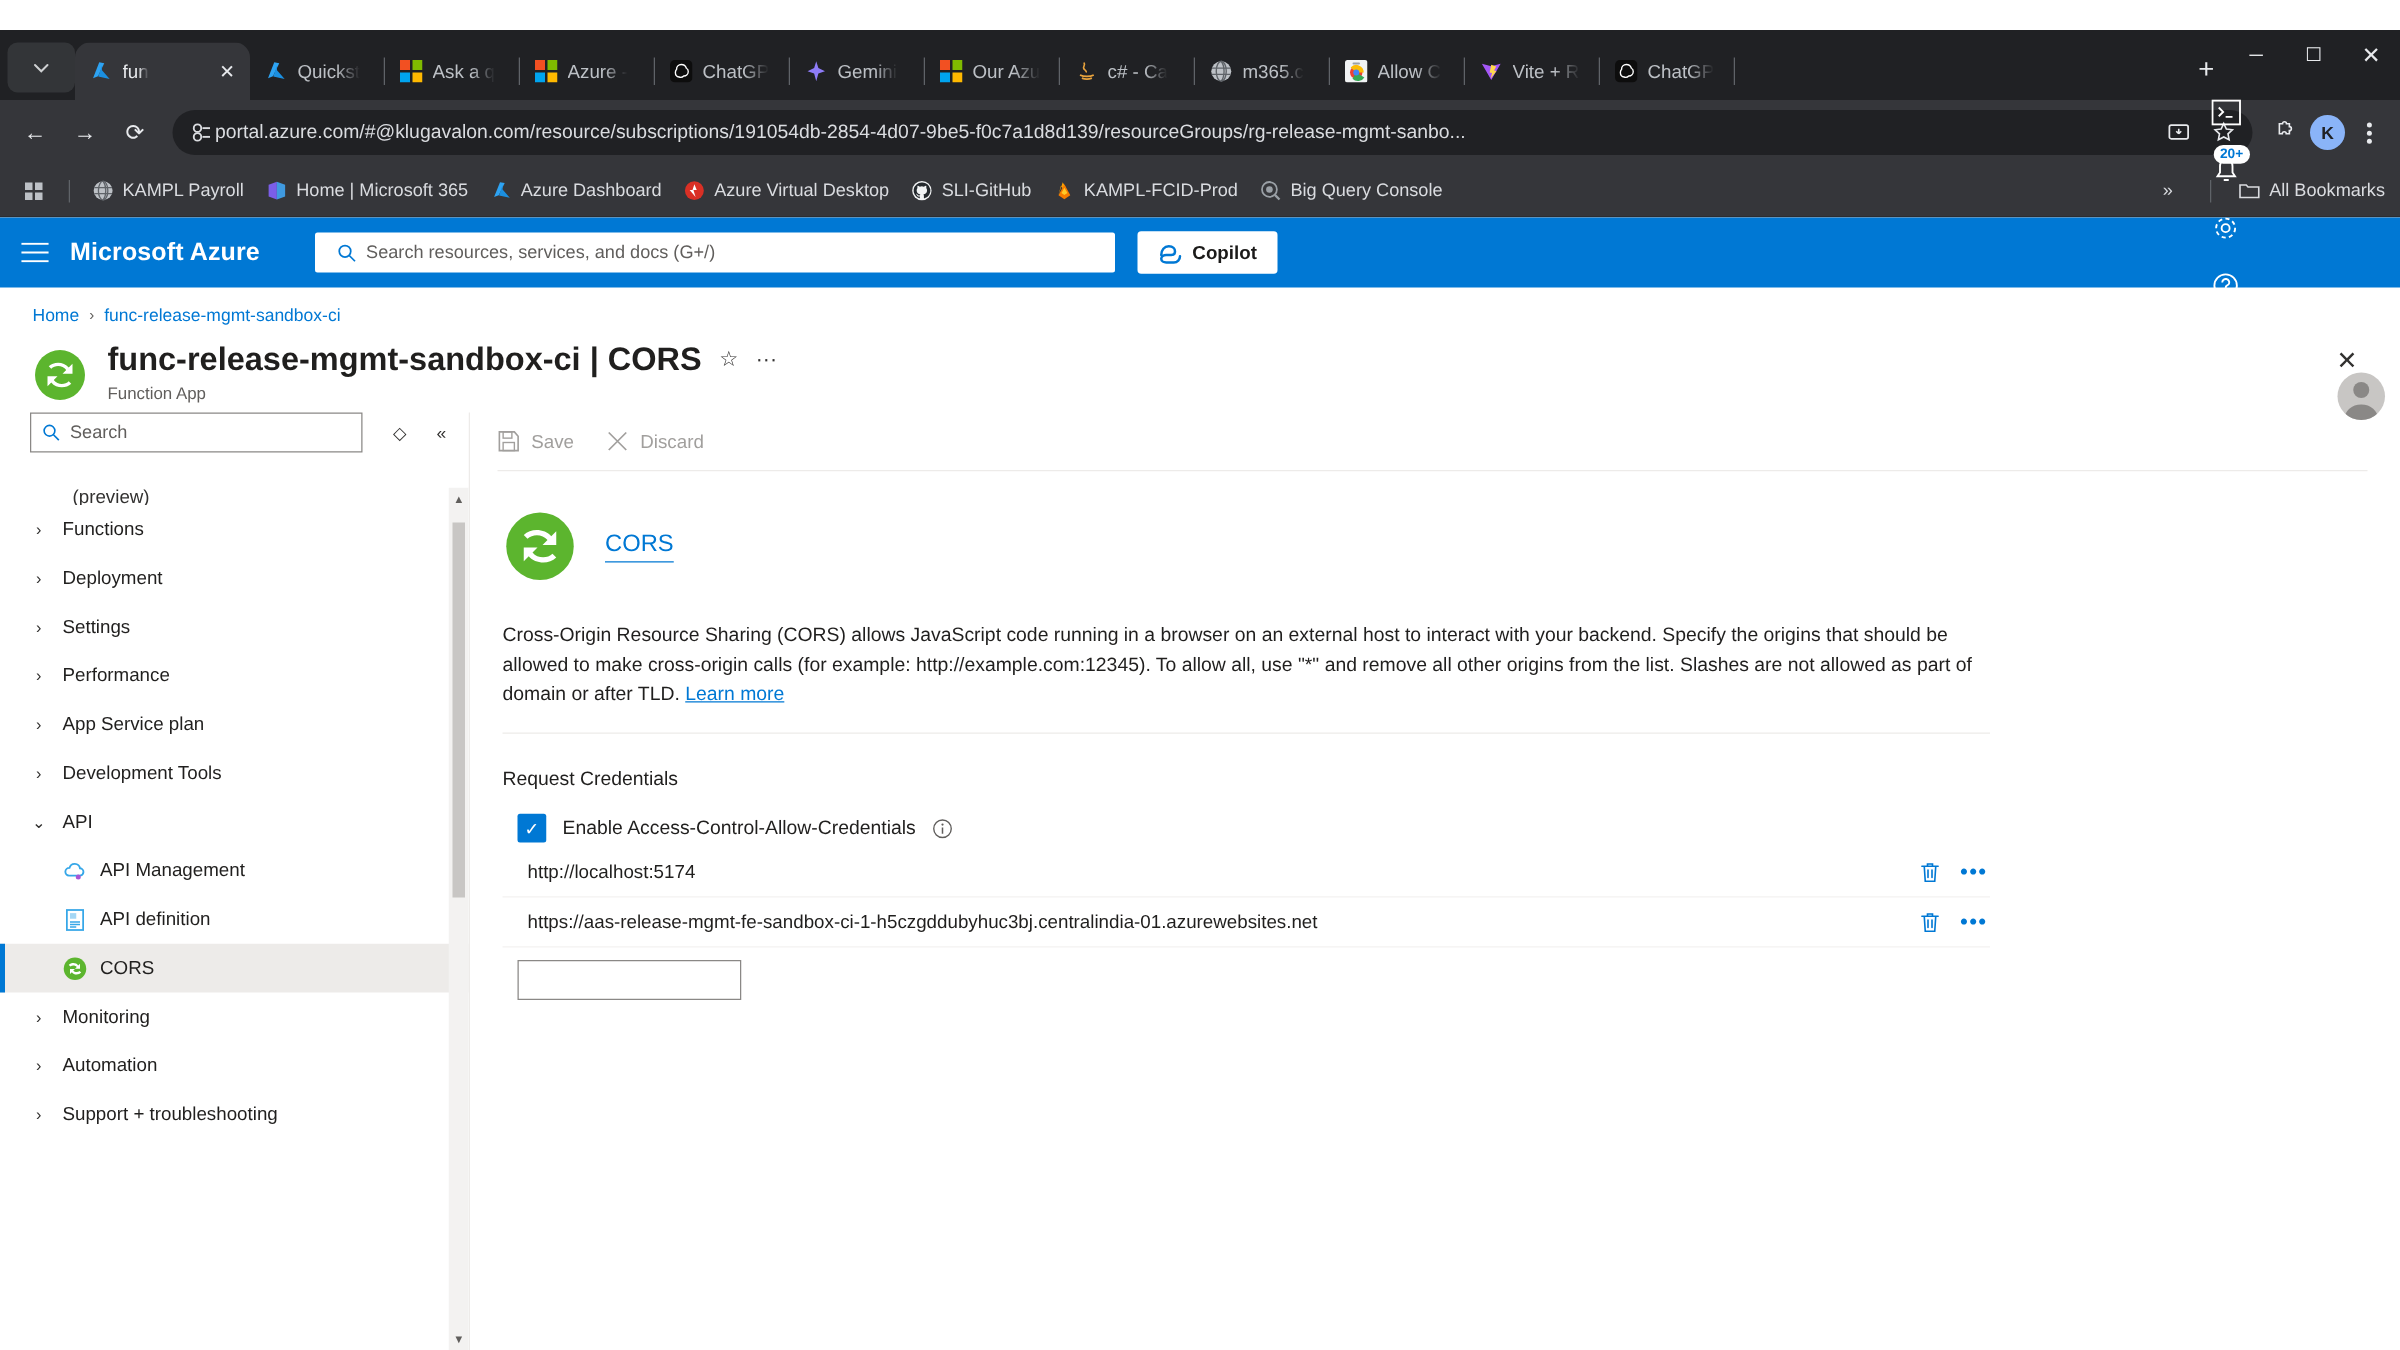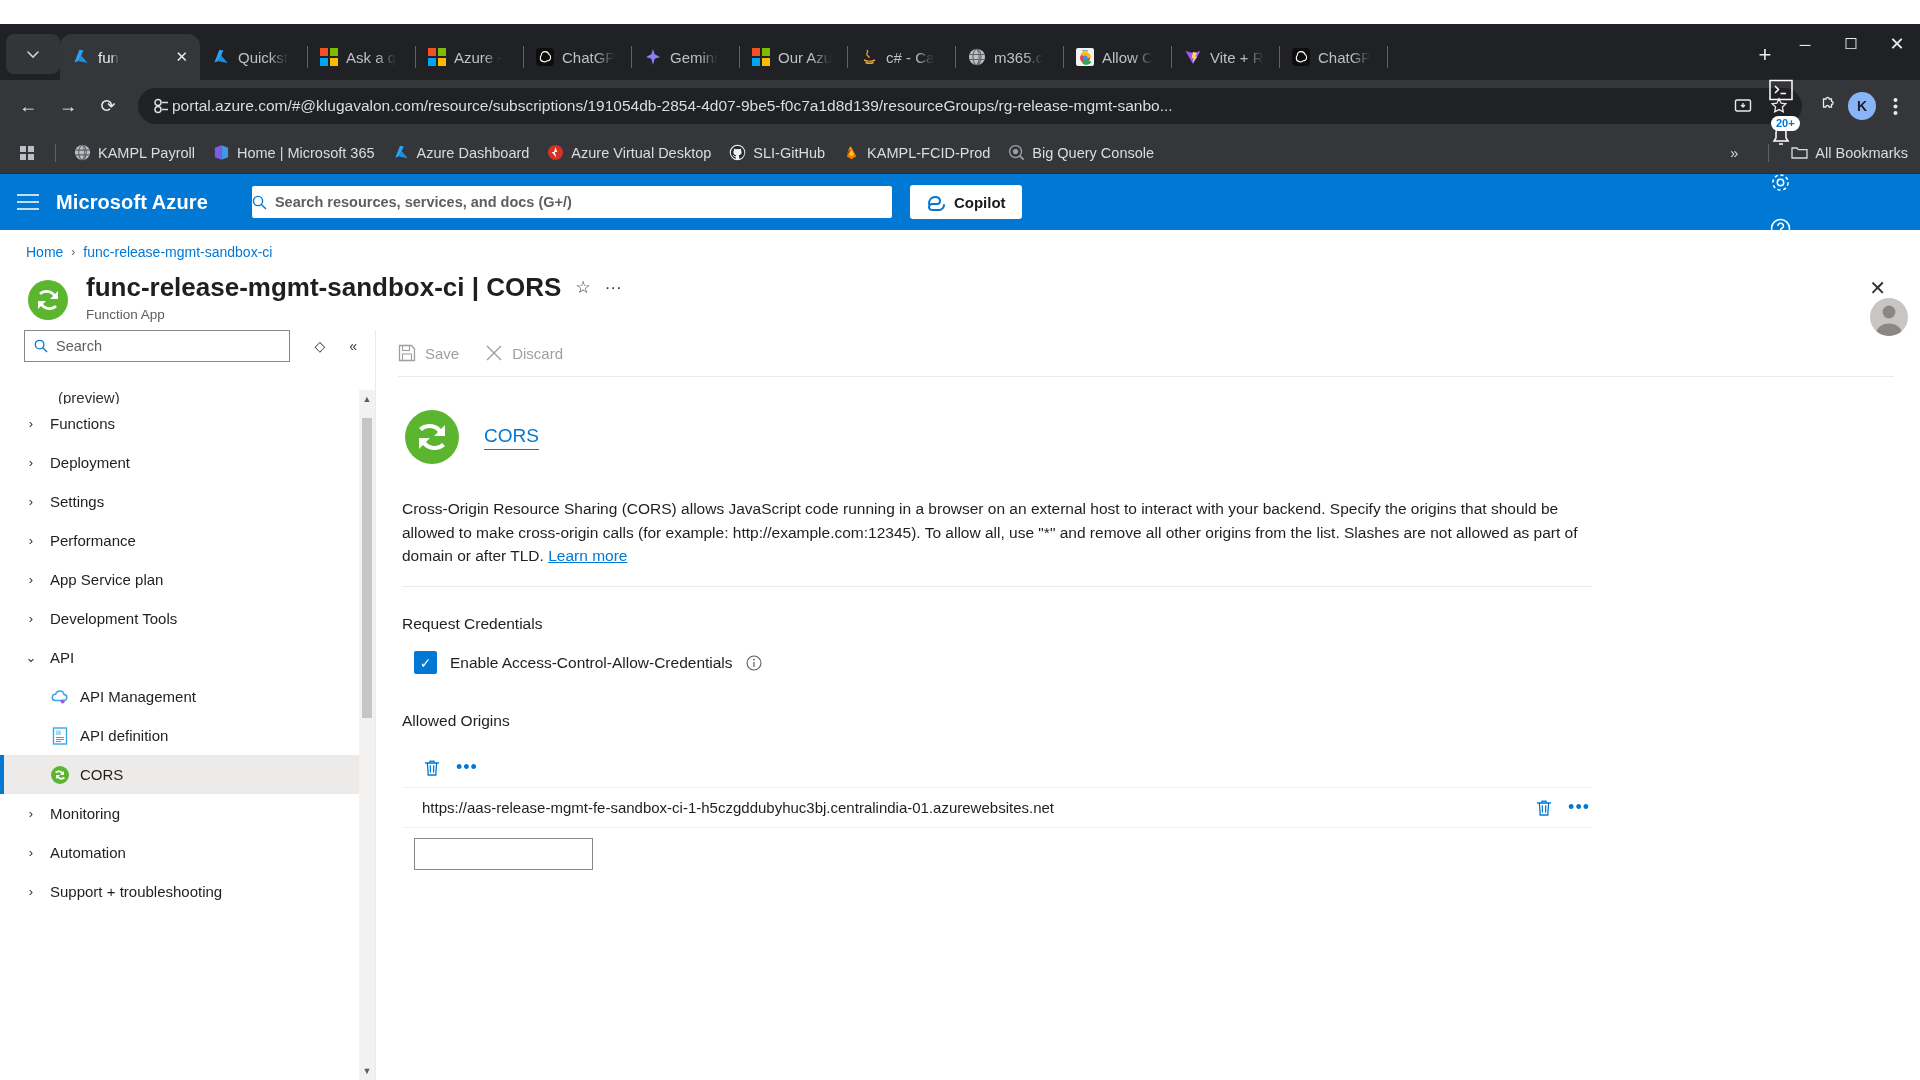--- a/index.html
+++ b/index.html
@@ -95,21 +95,21 @@
 
   .az-top {
     height: 56px; background: #0078d4; display: flex; align-items: center;
     padding: 0 12px 0 0; flex: none; color: #fff;
   }
   .az-hamburger { width: 56px; height: 56px; display: flex; align-items: center;
                   justify-content: center; flex: none; }
   .az-brand { font-size: 20px; font-weight: 600; letter-spacing: .1px; margin-right: 44px; text-align: right; }
   .az-search {
     width: 640px; height: 32px; background: #fff; border-radius: 2px;
-    display: flex; align-items: center; padding: 0 0; gap: 8px; flex: none; font-weight: bold;
+    display: flex; align-items: center; padding: 0 18px; gap: 8px; flex: none;
   }
   .az-search-ph { color: #605e5c; font-size: 14.5px; }
   .az-copilot {
     margin-left: 18px; height: 34px; background: #fff; border-radius: 3px;
     display: flex; align-items: center; gap: 8px; padding: 0 16px; flex: none;
     color: #1b1a19; font-size: 15px; font-weight: 600;
   }
   .az-actions { margin-left: auto; display: flex; align-items: center; gap: 2px; flex-direction: column; }
   .az-ibtn { width: 46px; height: 44px; display: flex; align-items: center;
              justify-content: center; position: relative; color: #fff; }
@@ -668,25 +668,25 @@
           <div class="chk-row">
             <div class="chk">✓</div>
             <span class="chk-label">Enable Access-Control-Allow-Credentials</span>
             <svg class="info-ico" viewBox="0 0 16 16">
                 <circle cx="8" cy="8" r="7" fill="none" stroke="#605e5c" stroke-width="1.1"></circle>
                 <circle cx="8" cy="4.6" r=".9" fill="#605e5c"></circle>
                 <path d="M8 7v5" stroke="#605e5c" stroke-width="1.2"></path>
               </svg>
           </div>
 
-          <div class="sect-title" style="margin-top:38px">Allowed Origins</div>
 
           <div class="origins">
             <div id="origin-rows">
                 <div class="origin-row">
+                  <span class="origin-url">http://localhost:5174</span>
                   <span class="row-del"><svg width="20" height="20" viewBox="0 0 20 20">
                       <path d="M3.5 5h13M8 5V3.2h4V5M5.4 5l.8 12h7.6l.8-12M8.4 8v6M11.6 8v6" fill="none" stroke="#0078d4" stroke-width="1.3" stroke-linecap="round"></path>
                     </svg></span>
                   <span class="row-dots">•••</span>
                 </div>
                 <div class="origin-row">
                   <span class="origin-url">https://aas-release-mgmt-fe-sandbox-ci-1-h5czgddubyhuc3bj.centralindia-01.azurewebsites.net</span>
                   <span class="row-del"><svg width="20" height="20" viewBox="0 0 20 20">
                       <path d="M3.5 5h13M8 5V3.2h4V5M5.4 5l.8 12h7.6l.8-12M8.4 8v6M11.6 8v6" fill="none" stroke="#0078d4" stroke-width="1.3" stroke-linecap="round"></path>
                     </svg></span>

